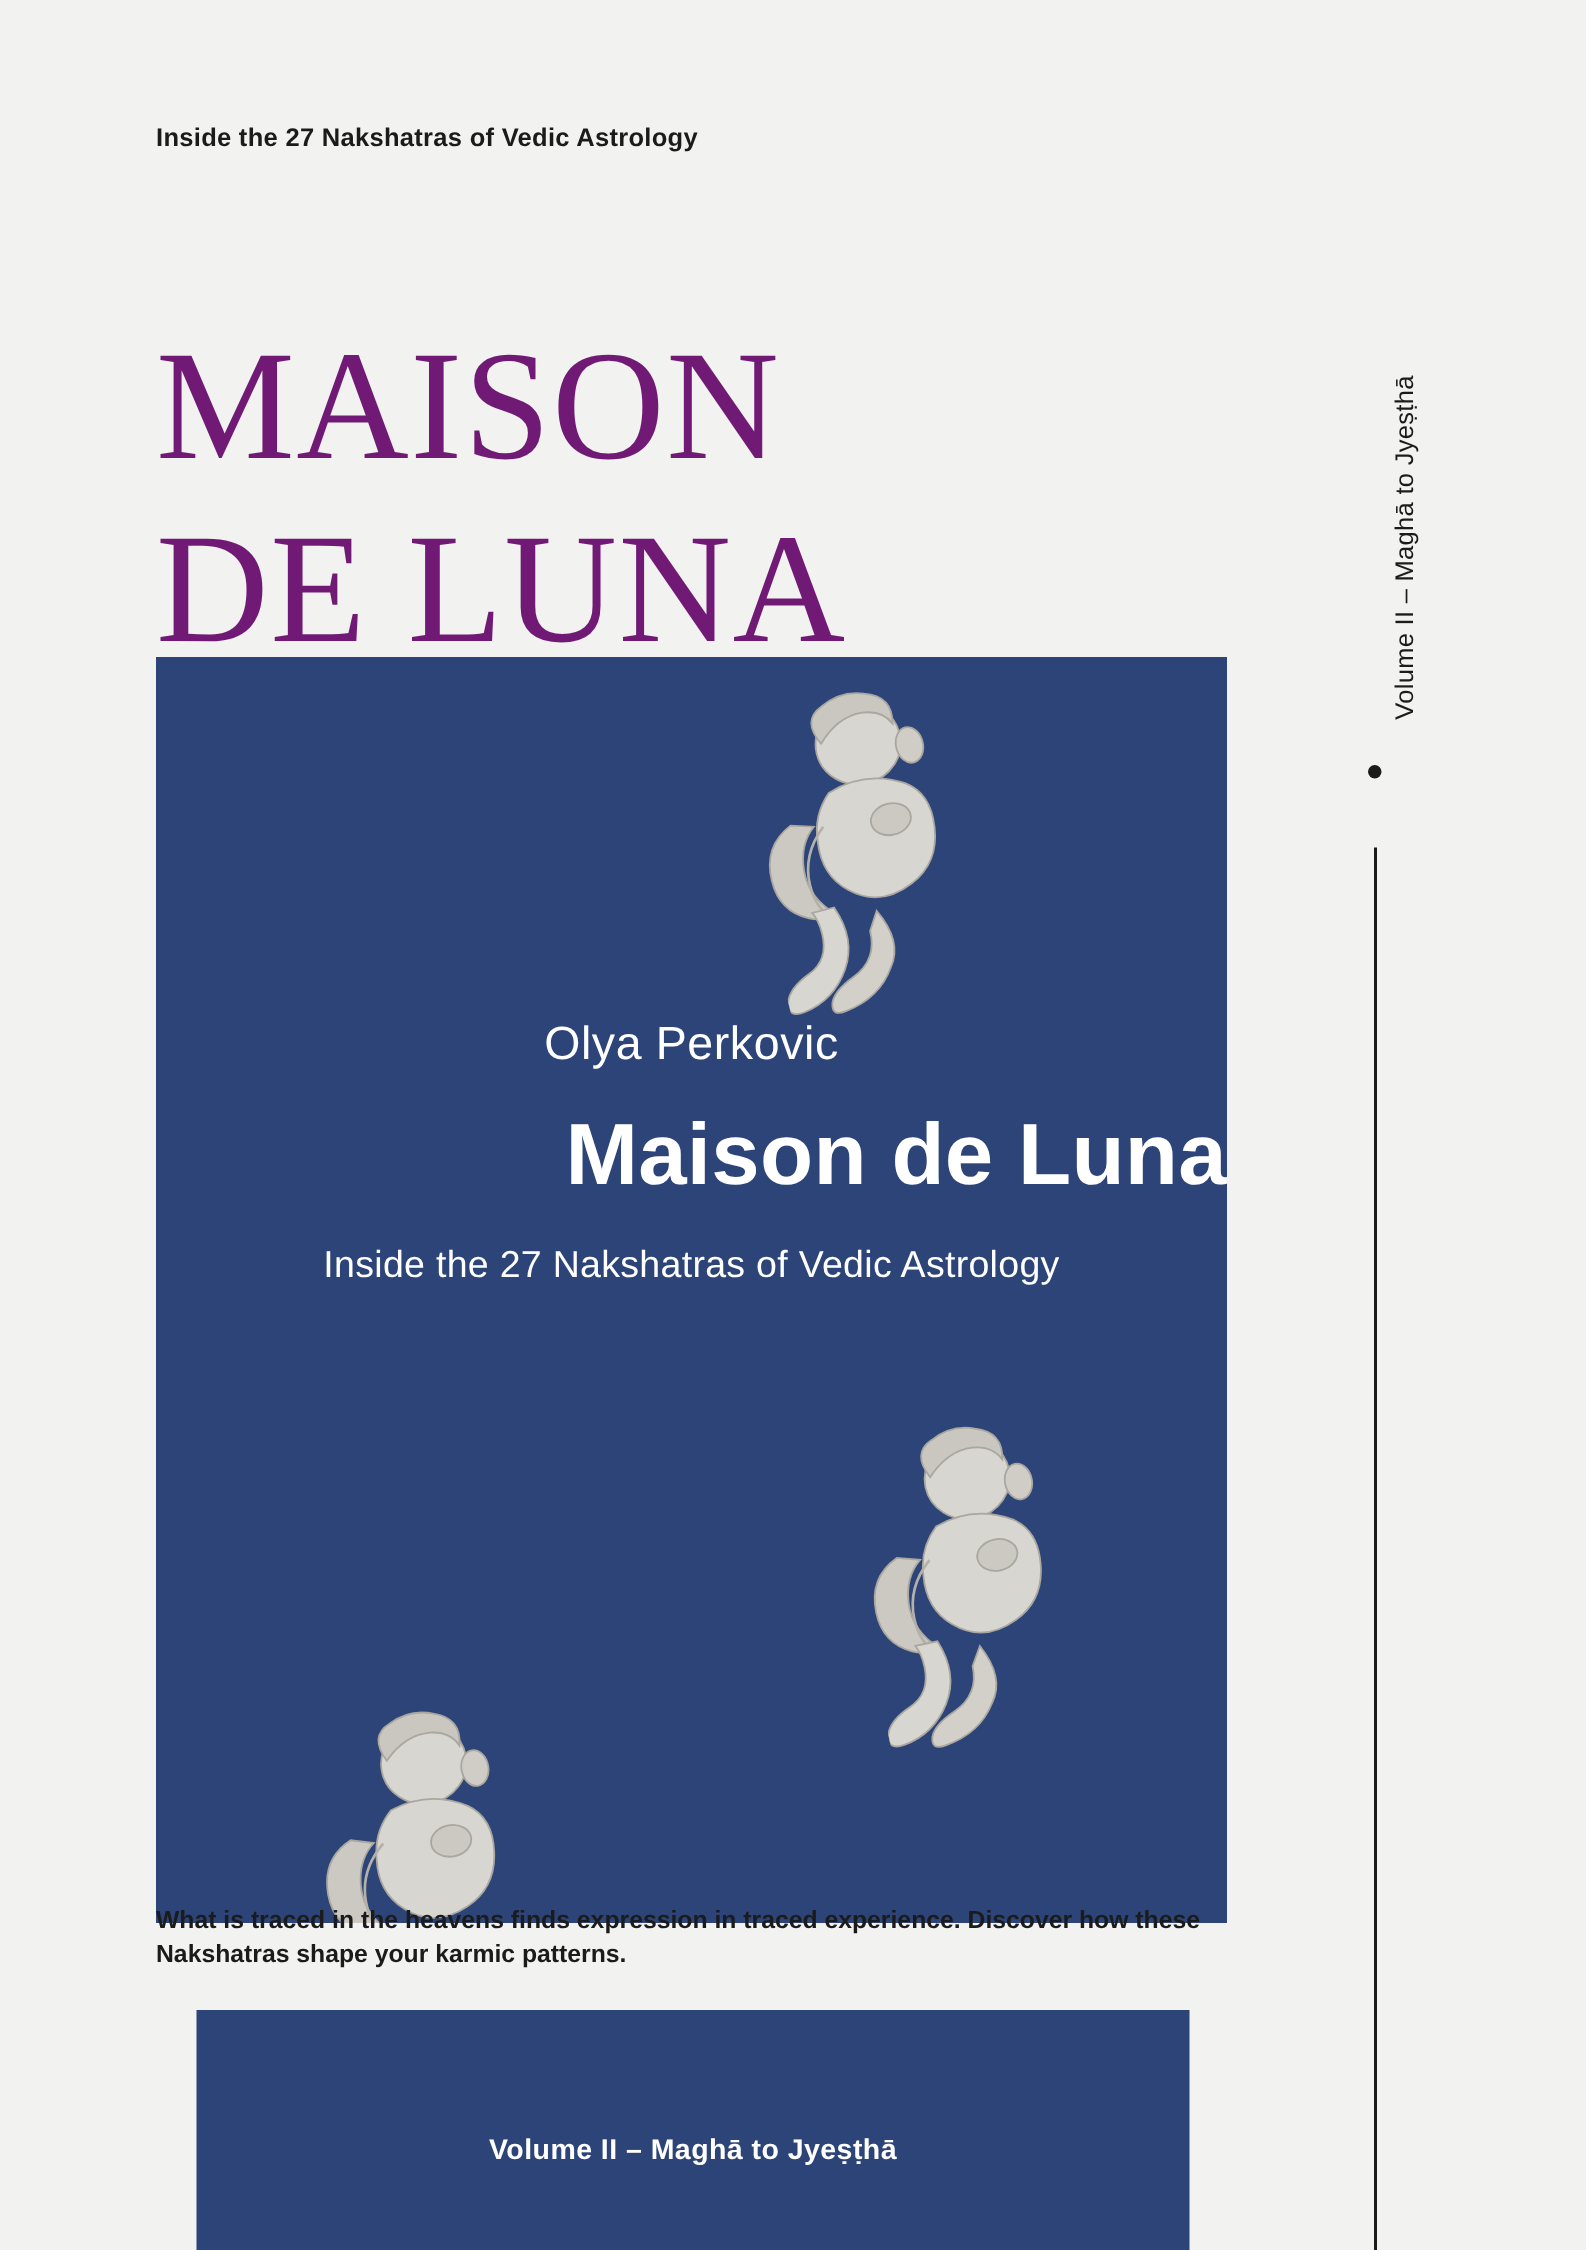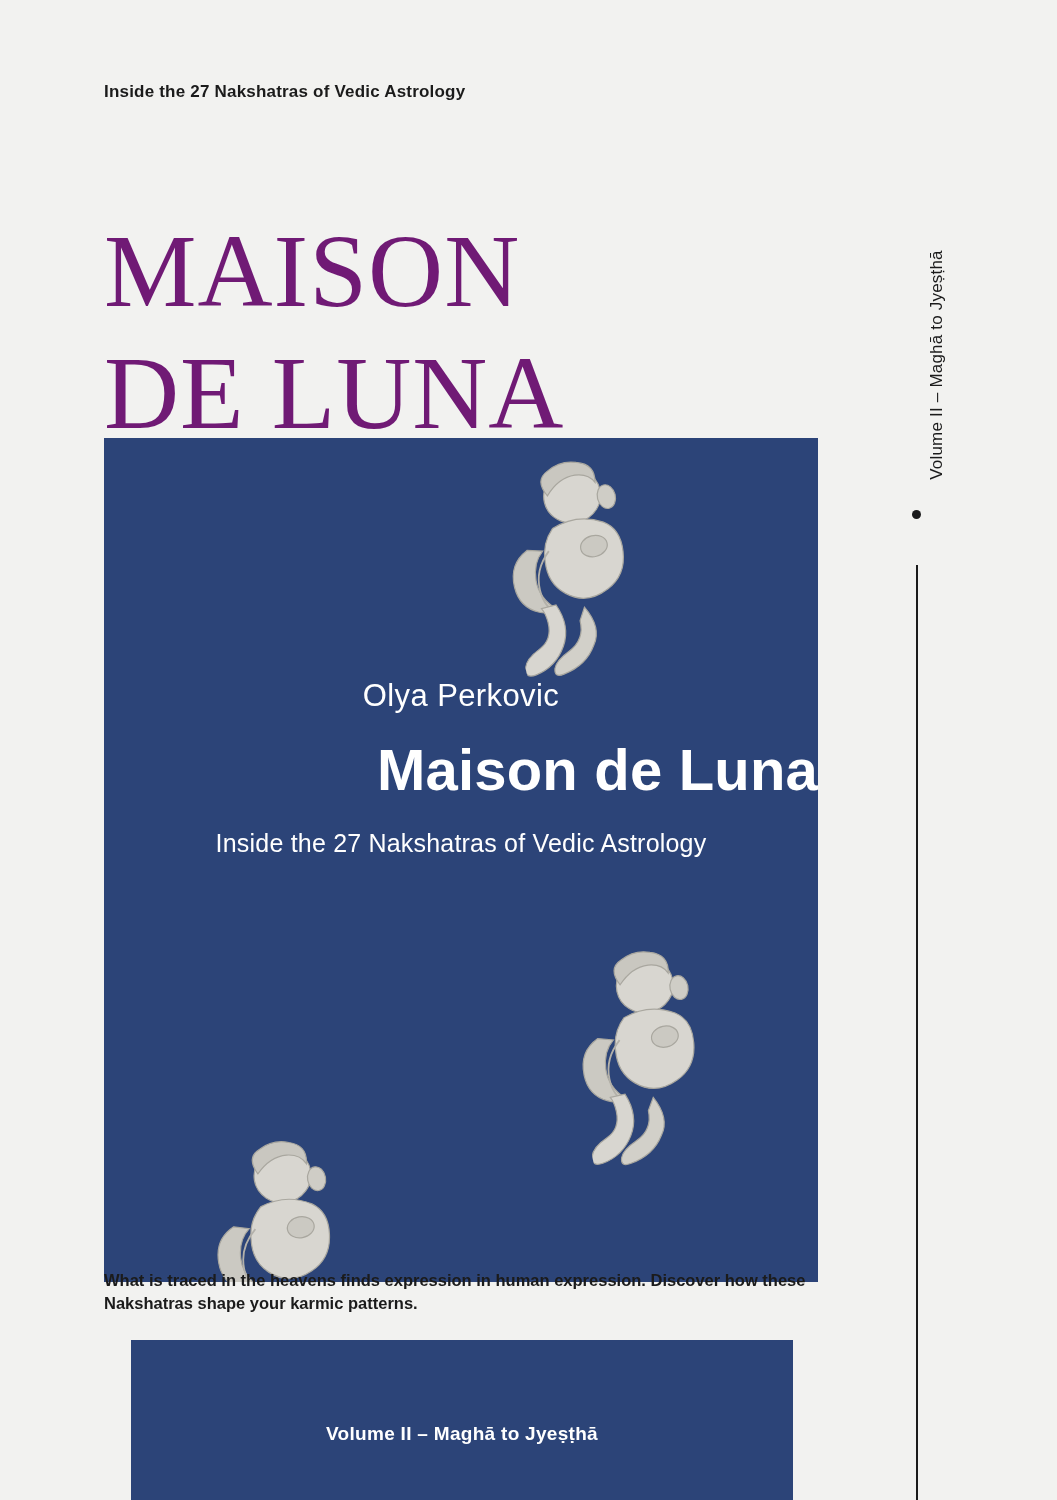--- a/index.html
+++ b/index.html
@@ -222,21 +222,21 @@
     </svg>
   </div>
 
   <div class="cover-text">
     <div class="cover-author">Olya Perkovic</div>
     <div class="cover-title">Maison de Luna</div>
     <div class="cover-subtitle">Inside the 27 Nakshatras of Vedic Astrology</div>
   </div>
 </div>
 
-<p class="caption">What is traced in the heavens finds expression in human expression. Discover how these Nakshatras shape your karmic patterns.</p>
+<p class="caption">What is traced in the heavens finds expression in traced experience. Discover how these Nakshatras shape your karmic patterns.</p>
 
 <div class="volume-band">
   <div class="volume-band-label">Volume II – Maghā to Jyeṣṭhā</div>
 </div>
 
 <div class="side-rail">
   <div class="side-label">Volume II – Maghā to Jyeṣṭhā</div>
   <div class="side-dot"></div>
   <div class="side-line"></div>
 </div>

